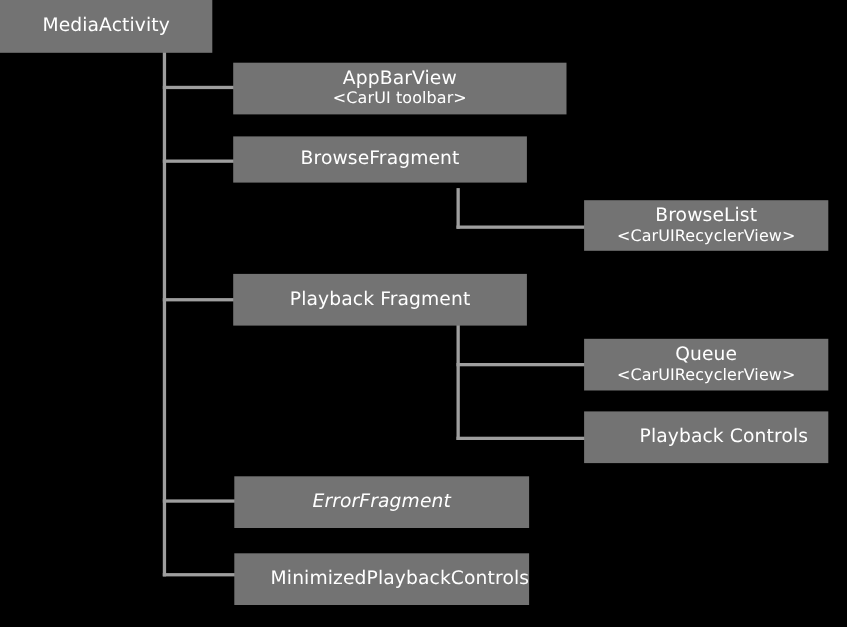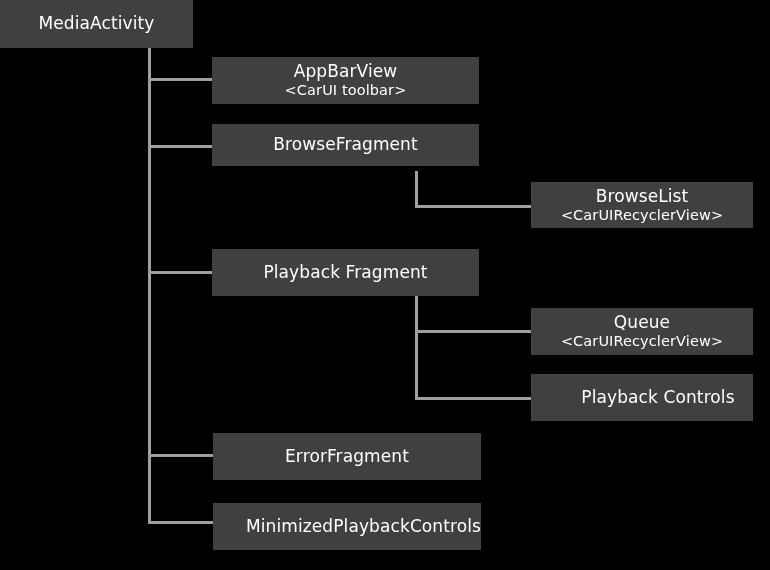--- a/index.html
+++ b/index.html
@@ -10,21 +10,21 @@
   #diagram-root {
     position: relative;
     width: 770px;
     height: 570px;
     background: #000000;
     overflow: hidden;
     font-family: "DejaVu Sans", sans-serif;
   }
   .node {
     position: absolute;
-    background: #404040;
+    background: #737373;
     color: #ffffff;
     display: flex;
     flex-direction: column;
     align-items: center;
     justify-content: center;
     box-sizing: border-box;
     text-align: center;
     line-height: 1.12;
   }
   .node .title {
@@ -71,21 +71,21 @@
   <div class="edge h" style="left:415px; top:205px; width:118px;"></div>
 
   <div class="edge v" style="left:415px; top:295px; height:105px;"></div>
   <div class="edge h" style="left:415px; top:330px; width:118px;"></div>
   <div class="edge h" style="left:415px; top:397px; width:118px;"></div>
 
   <div class="node single" style="left:0px; top:0px; width:193px; height:48px;">
     <div class="title">MediaActivity</div>
   </div>
 
-  <div class="node" style="left:212px; top:57px; width:267px; height:47px;">
+  <div class="node" style="left:212px; top:57px; width:303px; height:47px;">
     <div class="title">AppBarView</div>
     <div class="subtitle">&lt;CarUI toolbar&gt;</div>
   </div>
 
   <div class="node single" style="left:212px; top:124px; width:267px; height:42px;">
     <div class="title">BrowseFragment</div>
   </div>
 
   <div class="node" style="left:531px; top:182px; width:222px; height:46px;">
     <div class="title">BrowseList</div>
@@ -98,21 +98,21 @@
 
   <div class="node" style="left:531px; top:308px; width:222px; height:47px;">
     <div class="title">Queue</div>
     <div class="subtitle">&lt;CarUIRecyclerView&gt;</div>
   </div>
 
   <div class="node single" style="left:531px; top:374px; width:222px; height:47px;padding-left:32px;">
     <div class="title">Playback Controls</div>
   </div>
 
-  <div class="node single" style="left:213px; top:433px; width:268px; height:47px;">
+  <div class="node single" style="left:213px; top:433px; width:268px; height:47px;font-style:italic;">
     <div class="title">ErrorFragment</div>
   </div>
 
   <div class="node single" style="left:213px; top:503px; width:268px; height:47px;align-items:flex-end;">
     <div class="title">MinimizedPlaybackControls</div>
   </div>
 
 </div>
 
 </body></html>

